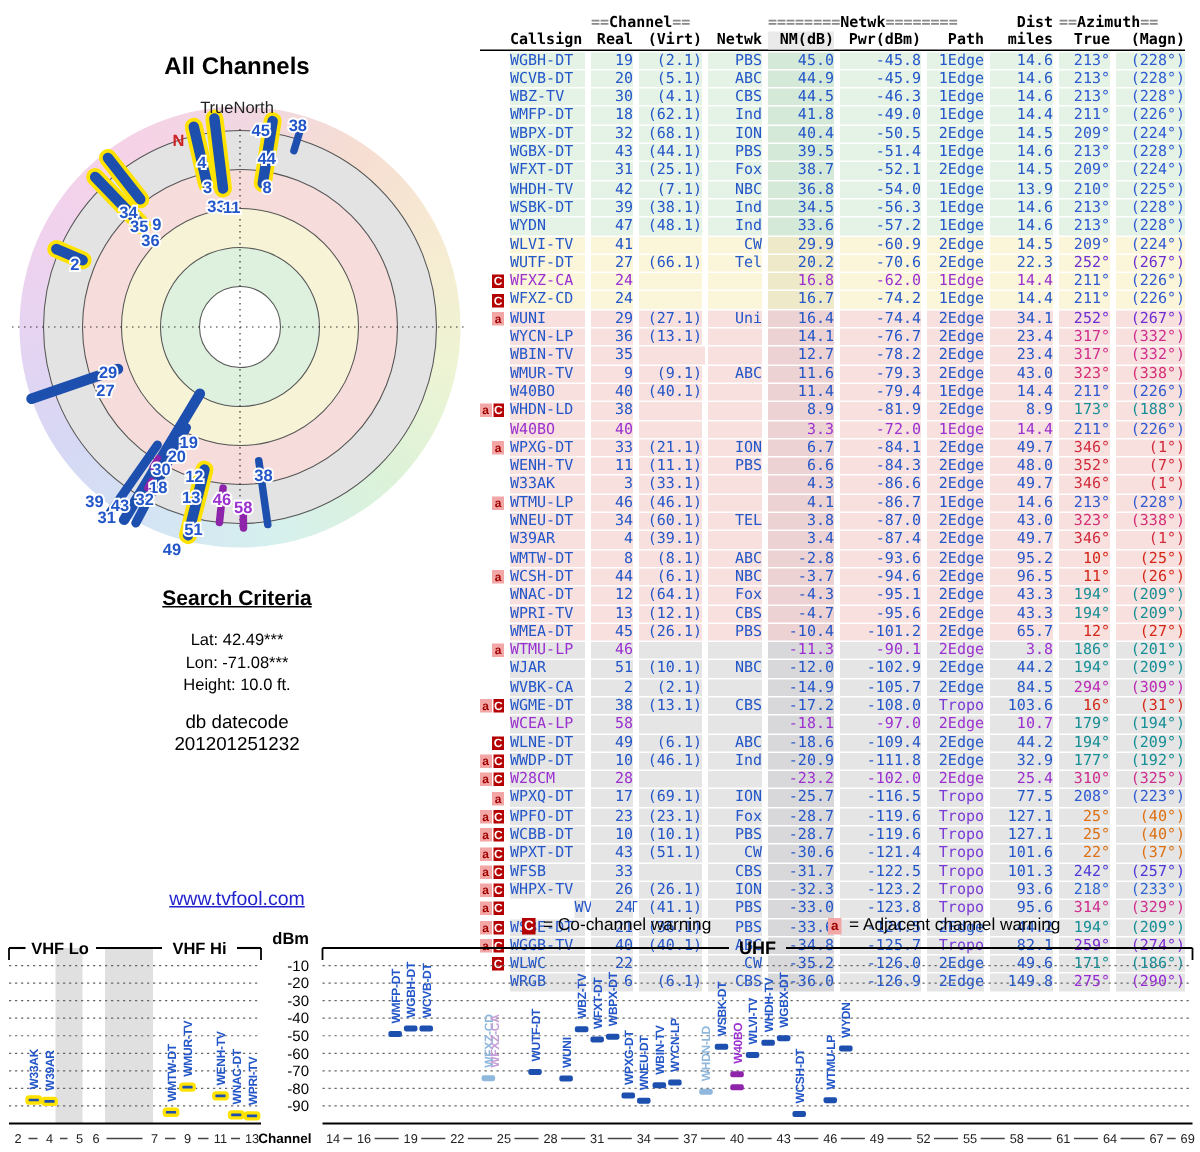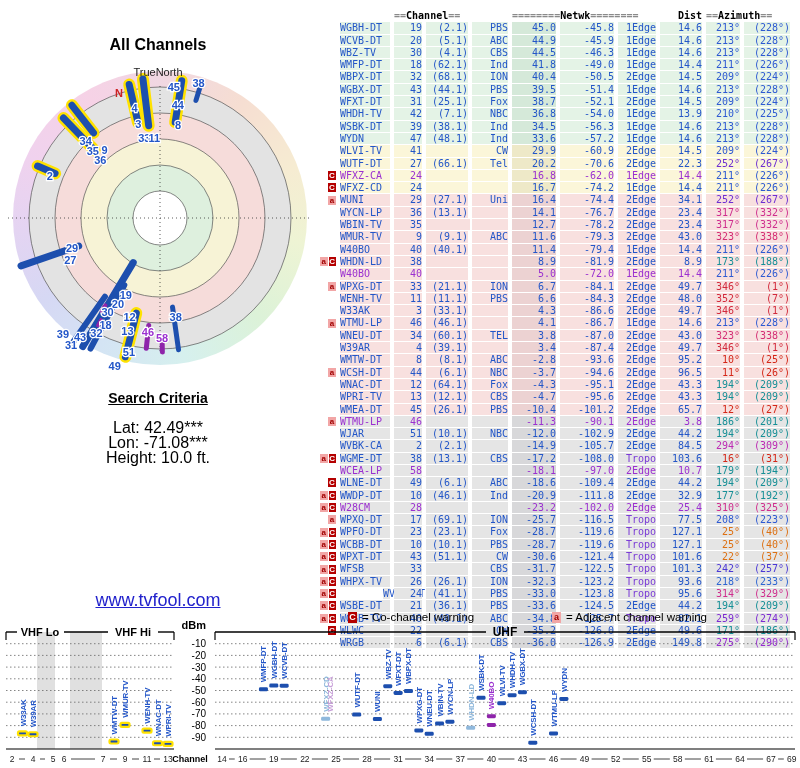--- a/index.html
+++ b/index.html
@@ -10,24 +10,24 @@
         font-size:16px;font-weight:bold;color:#000;}
   #radar-sub{position:absolute;left:0;top:66px;width:316px;text-align:center;
         font-size:11px;color:#222;}
   #pastel{position:absolute;left:13px;top:71px;width:294px;height:294px;border-radius:50%;
         background:conic-gradient(from 0deg,#f0d7e2 0deg,#f6ded2 35deg,#f6ecd2 70deg,#eef4d4 100deg,
         #dcf2d8 135deg,#d6f0ee 170deg,#d4e4f4 205deg,#d6d8f4 235deg,#e4d4f2 265deg,
         #f0d2ee 295deg,#f6d2e6 330deg,#f0d7e2 360deg);}
   #radar{position:absolute;left:0;top:0;width:320px;height:372px;}
   #search{position:absolute;left:0;top:390px;width:316px;text-align:center;color:#000;}
   #search h3{margin:0 0 14px 0;font-size:14px;text-decoration:underline;}
-  #search .ln{font-size:16px;line-height:15px;}
+  #search .ln{font-size:11px;line-height:15px;}
   #datecode{position:absolute;left:0;top:474px;width:316px;text-align:center;font-size:12.5px;line-height:15px;}
   #tvfool-link{position:absolute;left:0;top:590px;width:316px;text-align:center;}
-  #tvfool-link a{font-size:18px;color:#2222cc;text-decoration:underline;cursor:pointer;}
+  #tvfool-link a{font-size:13px;color:#2222cc;text-decoration:underline;cursor:pointer;}
   
   #sigtable{position:absolute;left:320px;top:10px;font-family:"DejaVu Sans Mono","Liberation Mono",monospace;
         font-size:10px;line-height:11.3px;}
   .hgrid,.trow{display:grid;column-gap:4px;
      grid-template-columns:16px 50px 28px 42px 36px 44px 54px 38px 42px 34px 46px;}
   .hgrid{font-weight:bold;color:#000;}
   .hgrid .eq{color:#8a8a8a;}
   #thead2{border-bottom:1px solid #000;}
   .hc{text-align:right;white-space:pre;}
   .hl{text-align:left;}
@@ -124,30 +124,47 @@
     </svg>
   <div id="radar-title">All Channels</div>
   <div id="radar-sub">TrueNorth</div>
 
   <div id="search">
     <h3>Search Criteria</h3>
     <div class="ln">Lat: 42.49***</div>
     <div class="ln">Lon: -71.08***</div>
     <div class="ln">Height: 10.0 ft.</div>
   </div>
+  <div id="datecode">
+    <div>db datecode</div>
+    <div>201201251232</div>
+  </div>
   <div id="tvfool-link">
     <a>www.tvfool.com</a>
   </div>
 
   <div id="sigtable">
     <div class="hgrid" id="thead1">
         <div class="hcen" style="grid-column: 3 / 5;"><span class="eq">==</span><span>Channel</span><span class="eq">==</span></div>
         <div class="hcen" style="grid-column: 6 / 9;"><span class="eq">========</span><span>Netwk</span><span class="eq">========</span></div>
         <div class="hc" style="grid-column: 9 / 10;"><span class="eq"></span><span>Dist</span><span class="eq"></span></div>
         <div class="hcen" style="grid-column: 10 / 12;"><span class="eq">==</span><span>Azimuth</span><span class="eq">==</span></div>
+      </div>
+    <div class="hgrid" id="thead2">
+        <div></div>
+        <div class="hl">Callsign</div>
+        <div class="hc">Real</div>
+        <div class="hc">(Virt)</div>
+        <div class="hc">Netwk</div>
+        <div class="hc hband">NM(dB)</div>
+        <div class="hc">Pwr(dBm)</div>
+        <div class="hc">Path</div>
+        <div class="hc">miles</div>
+        <div class="hc">True</div>
+        <div class="hc">(Magn)</div>
       </div>
     <div id="trows">
         <div class="trow g">
           <div class="mk cell"></div>
           <div class="cell cs" style="color: rgb(35, 86, 200);">WGBH-DT</div>
           <div class="cell re" style="color: rgb(35, 86, 200);">19</div>
           <div class="cell vi" style="color: rgb(35, 86, 200);">(2.1)</div>
           <div class="cell nw" style="color: rgb(35, 86, 200);">PBS</div>
           <div class="cell nm" style="color: rgb(35, 86, 200);">45.0</div>
           <div class="cell pw" style="color: rgb(35, 86, 200);">-45.8</div>
@@ -402,21 +419,21 @@
           <div class="cell di" style="color: rgb(35, 86, 200);">8.9</div>
           <div class="cell tr" style="color: rgb(22, 143, 150);">173°</div>
           <div class="cell mg" style="color: rgb(22, 143, 150);">(188°)</div>
         </div>
         <div class="trow p">
           <div class="mk cell"></div>
           <div class="cell cs" style="color: rgb(155, 48, 208);">W40BO</div>
           <div class="cell re" style="color: rgb(155, 48, 208);">40</div>
           <div class="cell vi" style="color: rgb(155, 48, 208);"></div>
           <div class="cell nw" style="color: rgb(155, 48, 208);"></div>
-          <div class="cell nm" style="color: rgb(155, 48, 208);">5.0</div>
+          <div class="cell nm" style="color: rgb(155, 48, 208);">3.3</div>
           <div class="cell pw" style="color: rgb(155, 48, 208);">-72.0</div>
           <div class="cell pa" style="color: rgb(155, 48, 208);">1Edge</div>
           <div class="cell di" style="color: rgb(155, 48, 208);">14.4</div>
           <div class="cell tr" style="color: rgb(46, 90, 210);">211°</div>
           <div class="cell mg" style="color: rgb(46, 90, 210);">(226°)</div>
         </div>
         <div class="trow p">
           <div class="mk cell"><span class="wa">a</span></div>
           <div class="cell cs" style="color: rgb(35, 86, 200);">WPXG-DT</div>
           <div class="cell re" style="color: rgb(35, 86, 200);">33</div>

